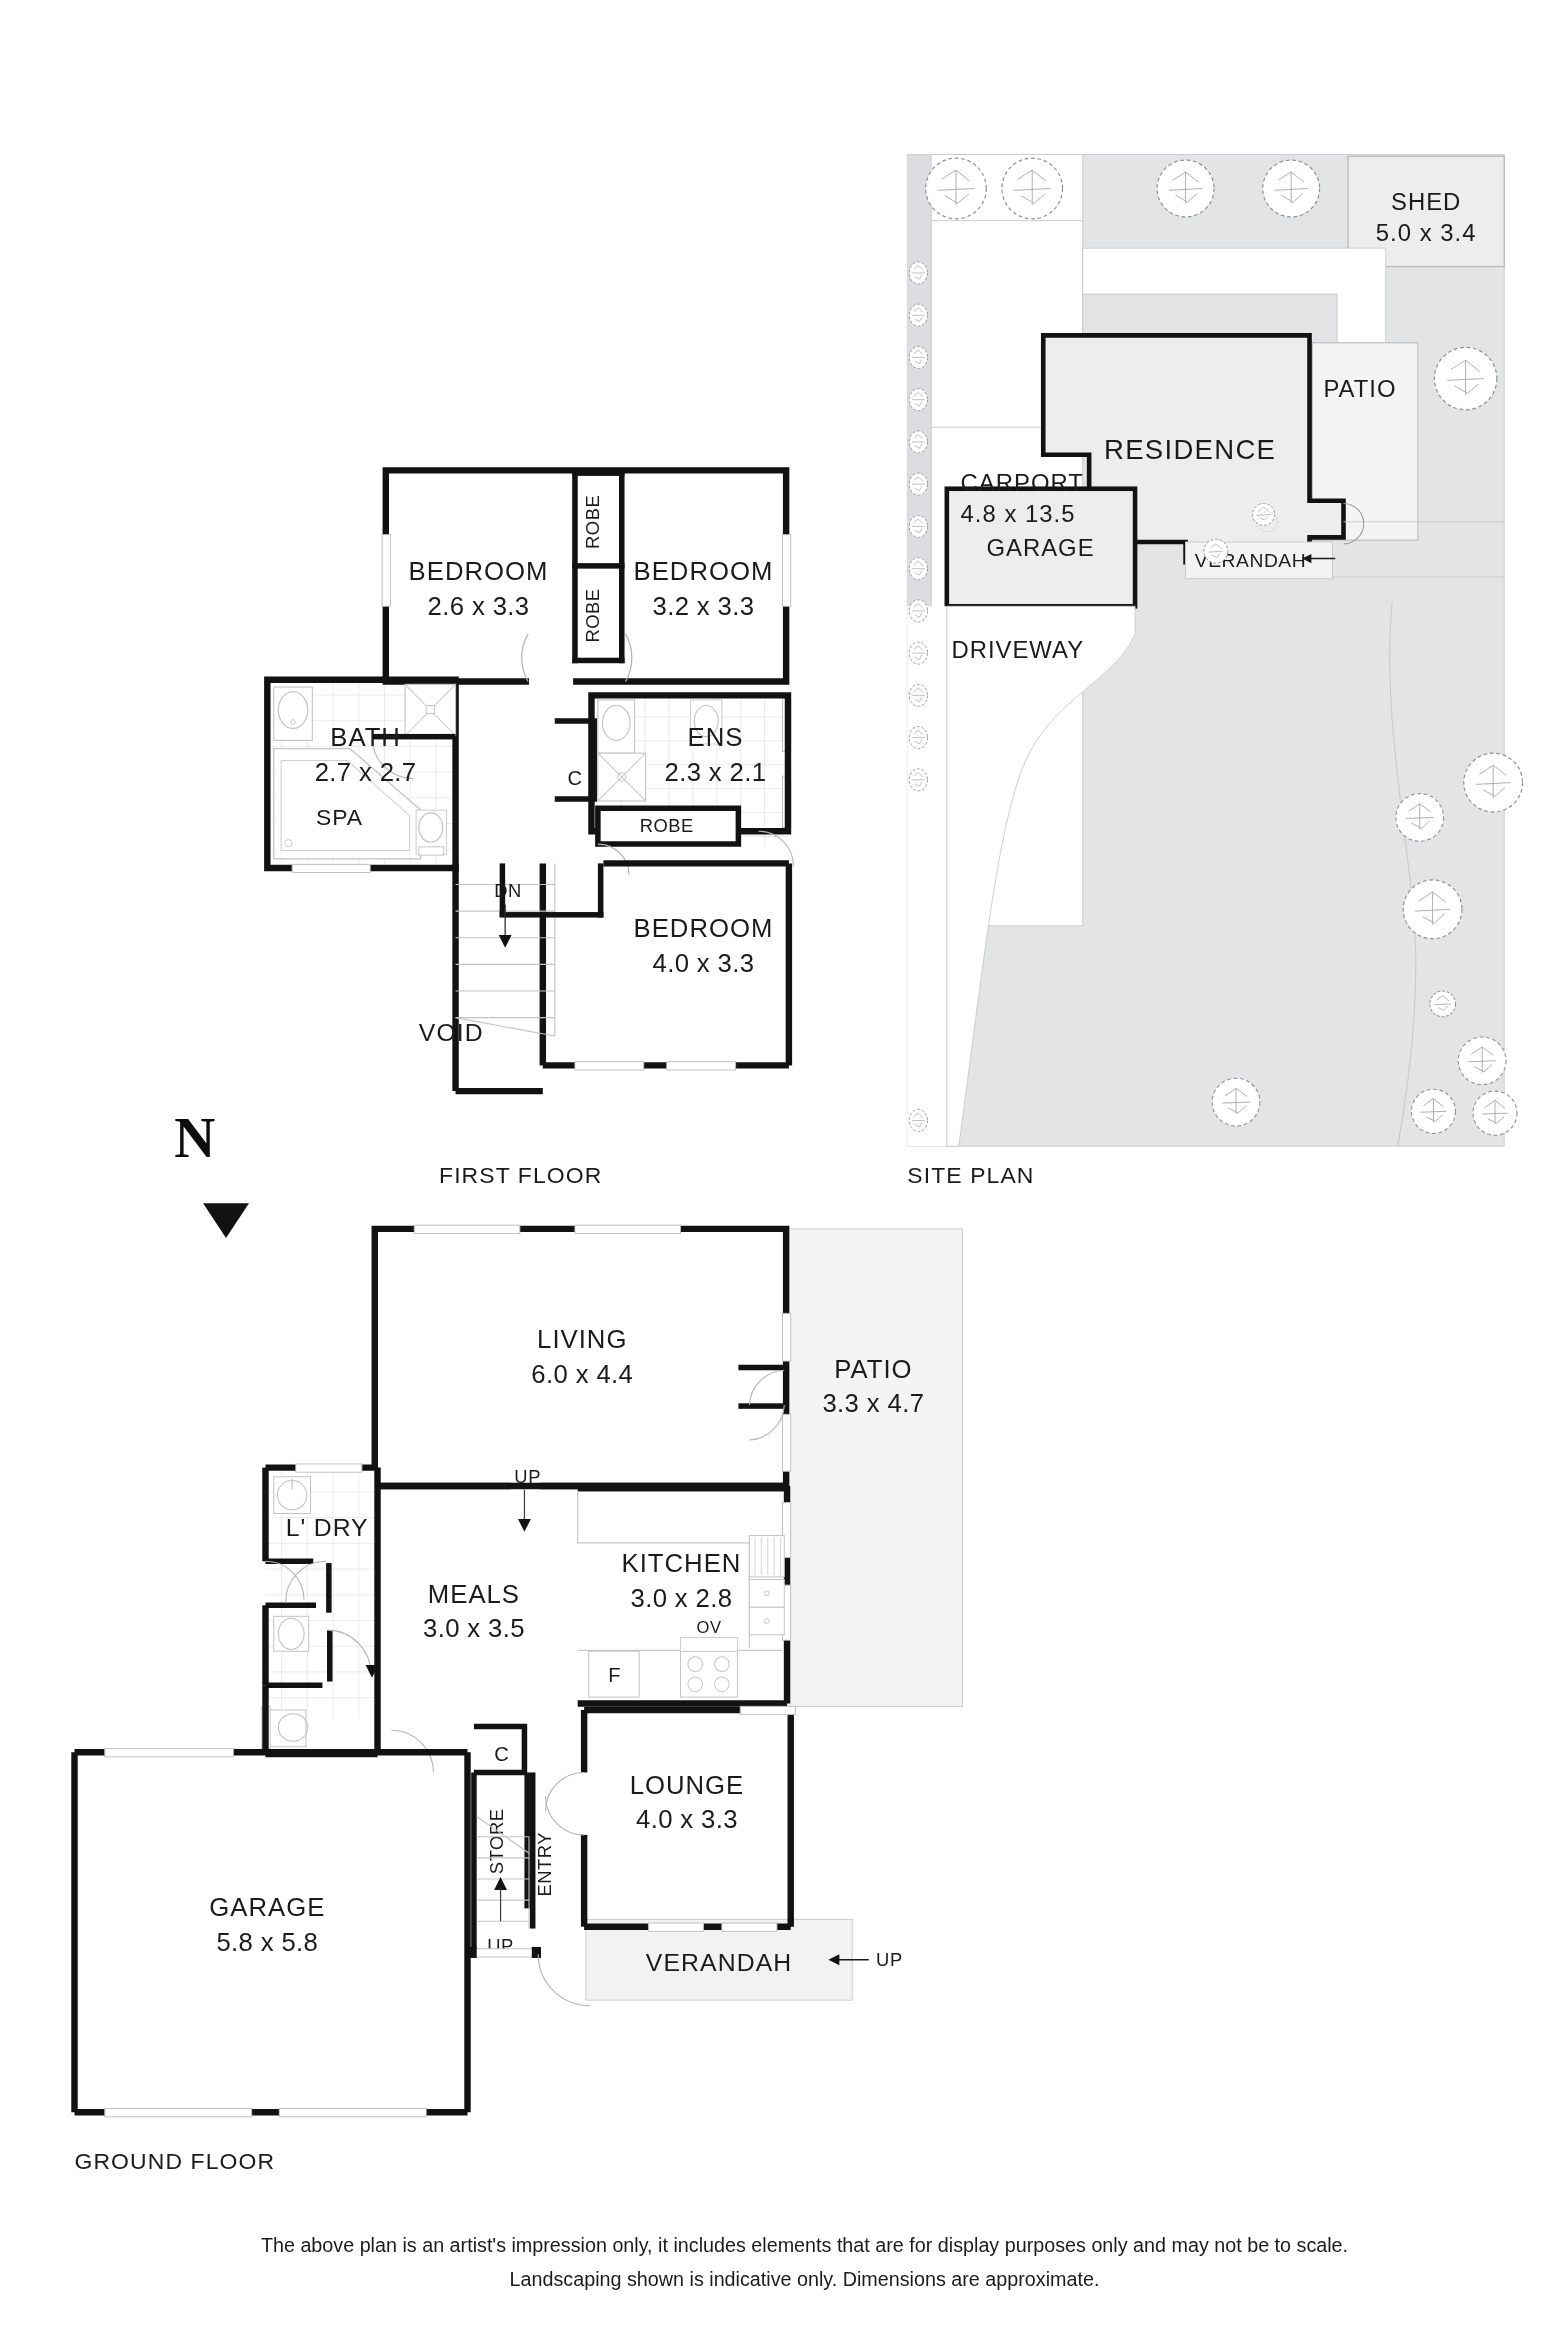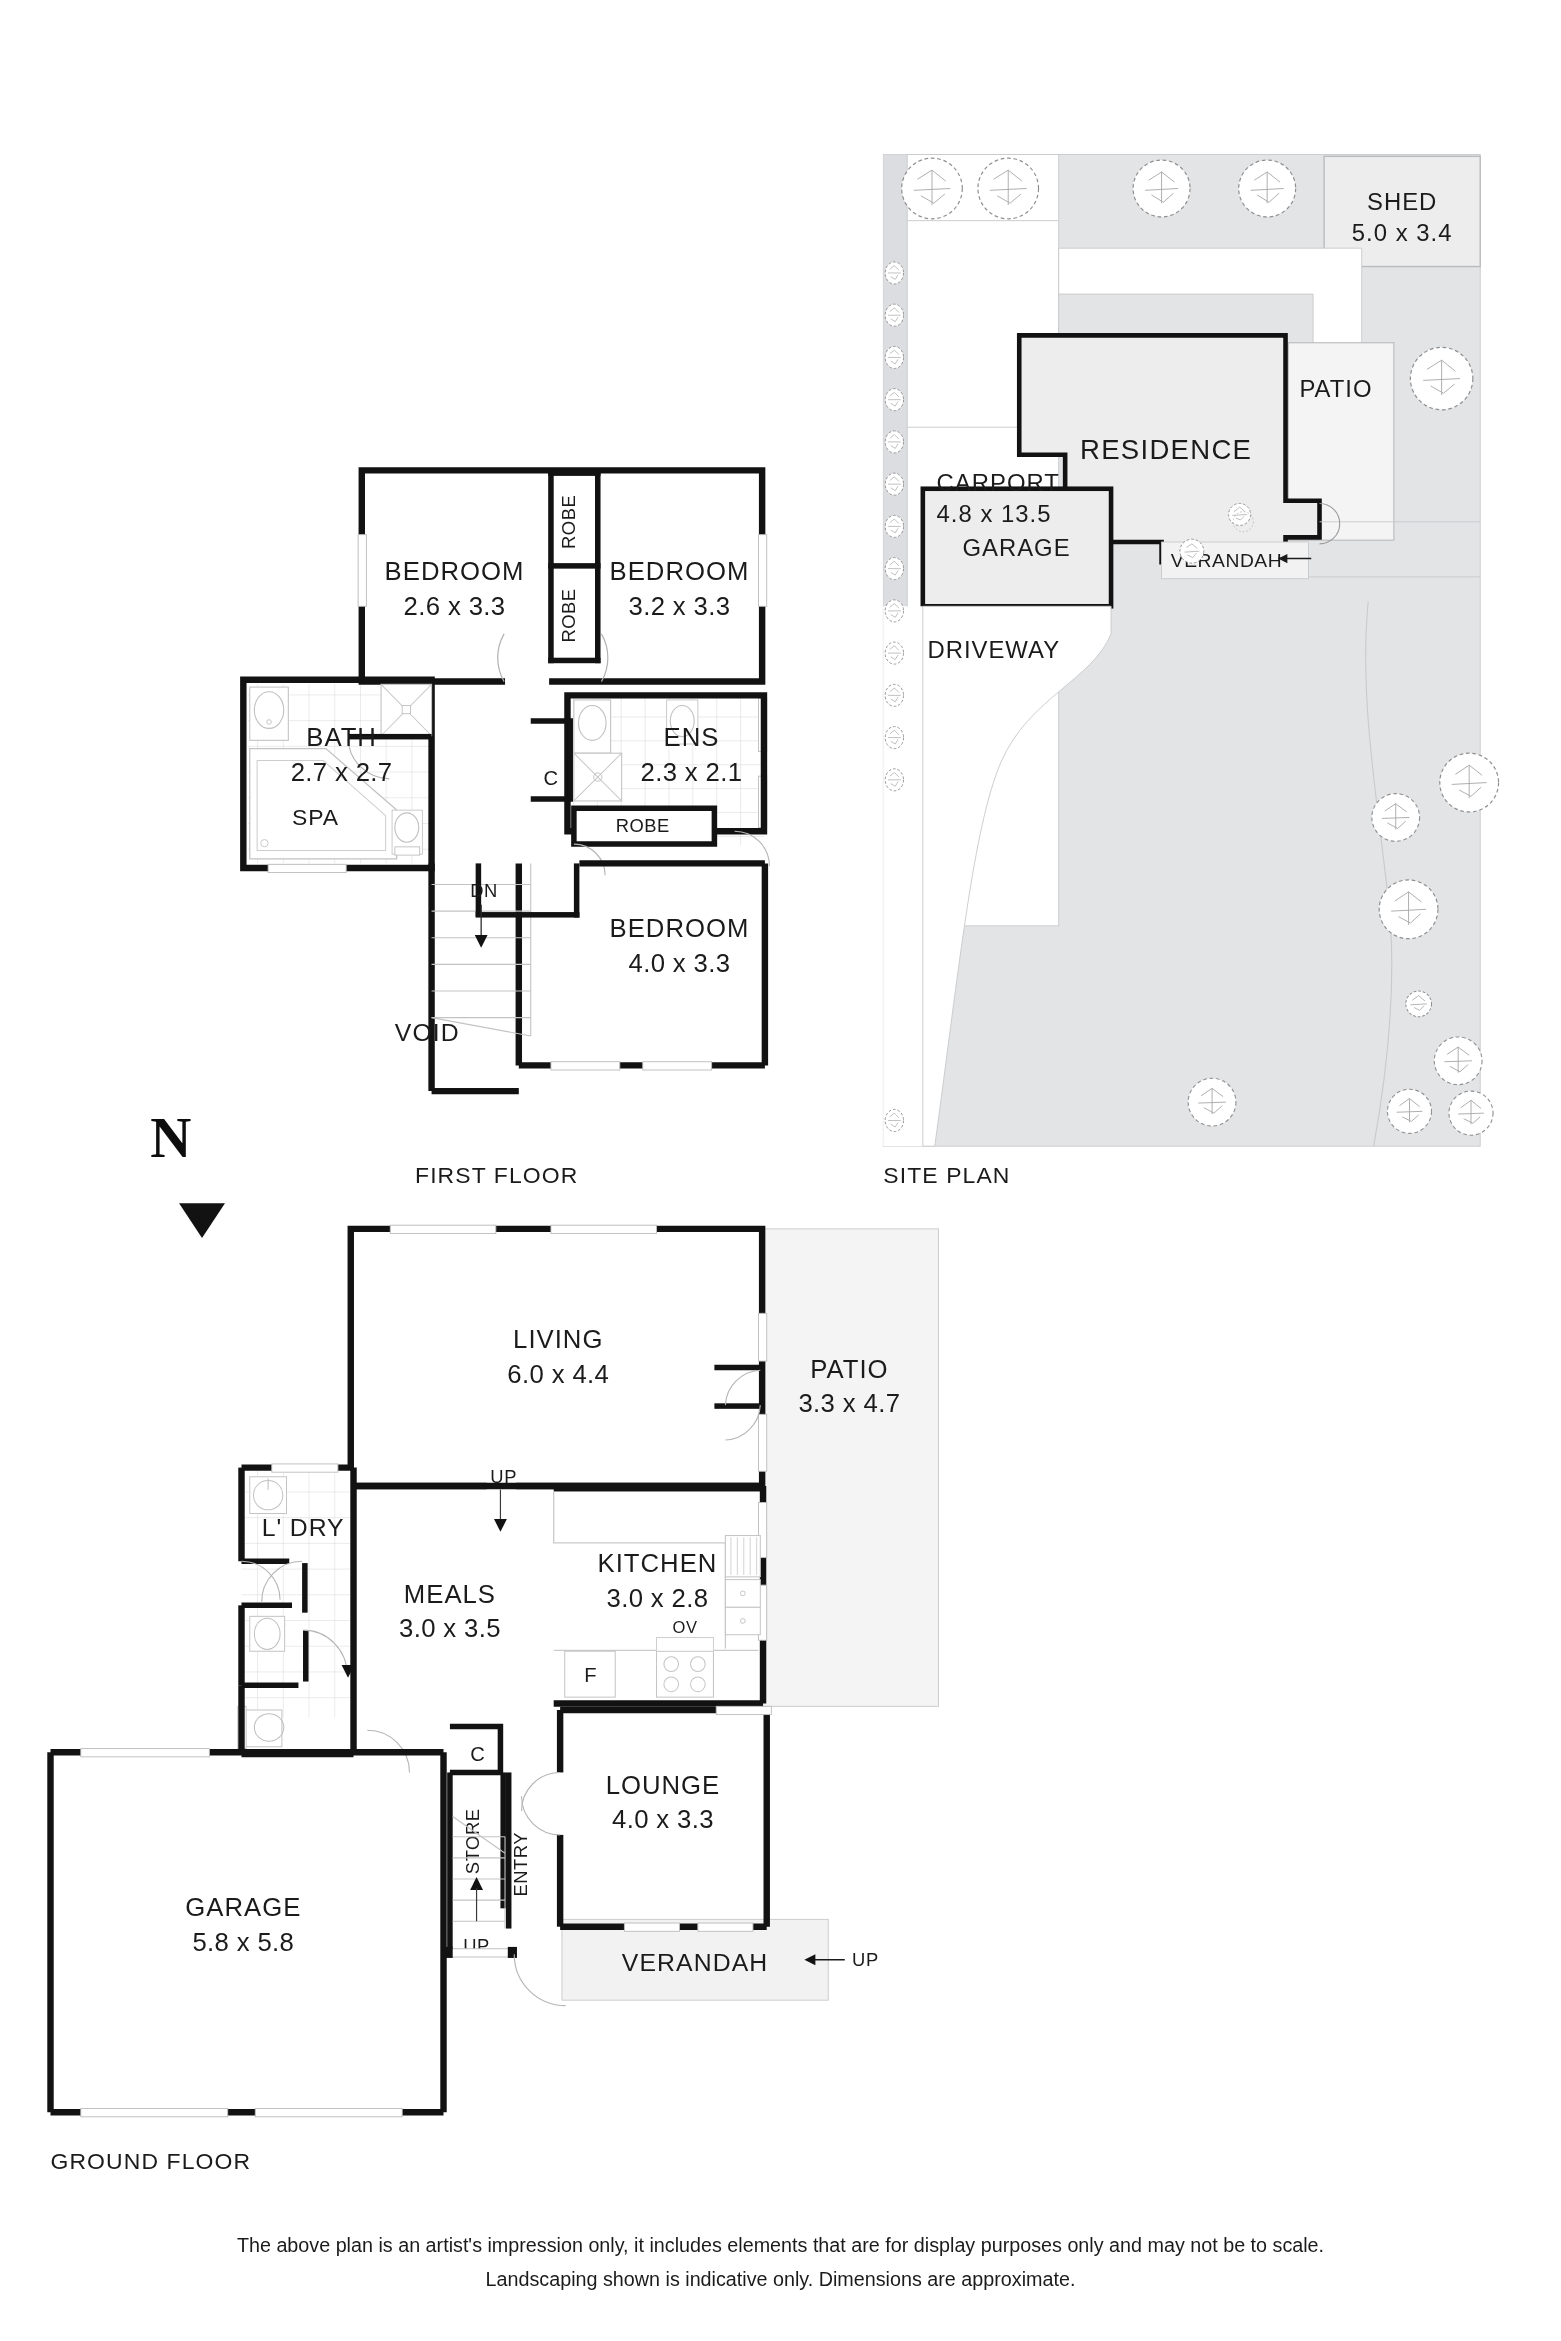--- a/index.html
+++ b/index.html
@@ -1,18 +1,18 @@
 <!DOCTYPE html>
 <html style="font-size:14.7px"><head>
 <meta charset="utf-8">
 <style>
   html,body{margin:0;padding:0;background:#ffffff;}
   body{width:1561px;height:2342px;position:relative;overflow:hidden;
        font-family:"Liberation Sans","DejaVu Sans",sans-serif;color:#111;}
-  .stage{position:absolute;left:0;top:0;width:1235px;height:2342px;}
+  .stage{position:absolute;left:0;top:0;width:1235px;height:2342px;padding-left:24px;}
   svg{display:block;}
   .lbl{font-family:"Liberation Sans","DejaVu Sans",sans-serif;fill:#1b1b1b;}
   .plan-title{font-size:25px;letter-spacing:1.2px;fill:#1b1b1b;}
   .room-name{font-size:28px;letter-spacing:1.1px;fill:#1b1b1b;}
   .room-dim{font-size:28px;letter-spacing:0.4px;fill:#1b1b1b;}
   .small-lbl{font-size:20px;letter-spacing:0.6px;fill:#1b1b1b;}
   .tiny-lbl{font-size:18px;letter-spacing:0.5px;fill:#1b1b1b;}
   .site-lbl{font-size:26px;letter-spacing:1.1px;fill:#1b1b1b;}
   .footer-txt{font-size:21.5px;fill:#1b1b1b;text-anchor:middle;}
   .northN{font-family:"Liberation Serif","DejaVu Serif",serif;font-size:62px;font-weight:700;fill:#0d0d0d;}

